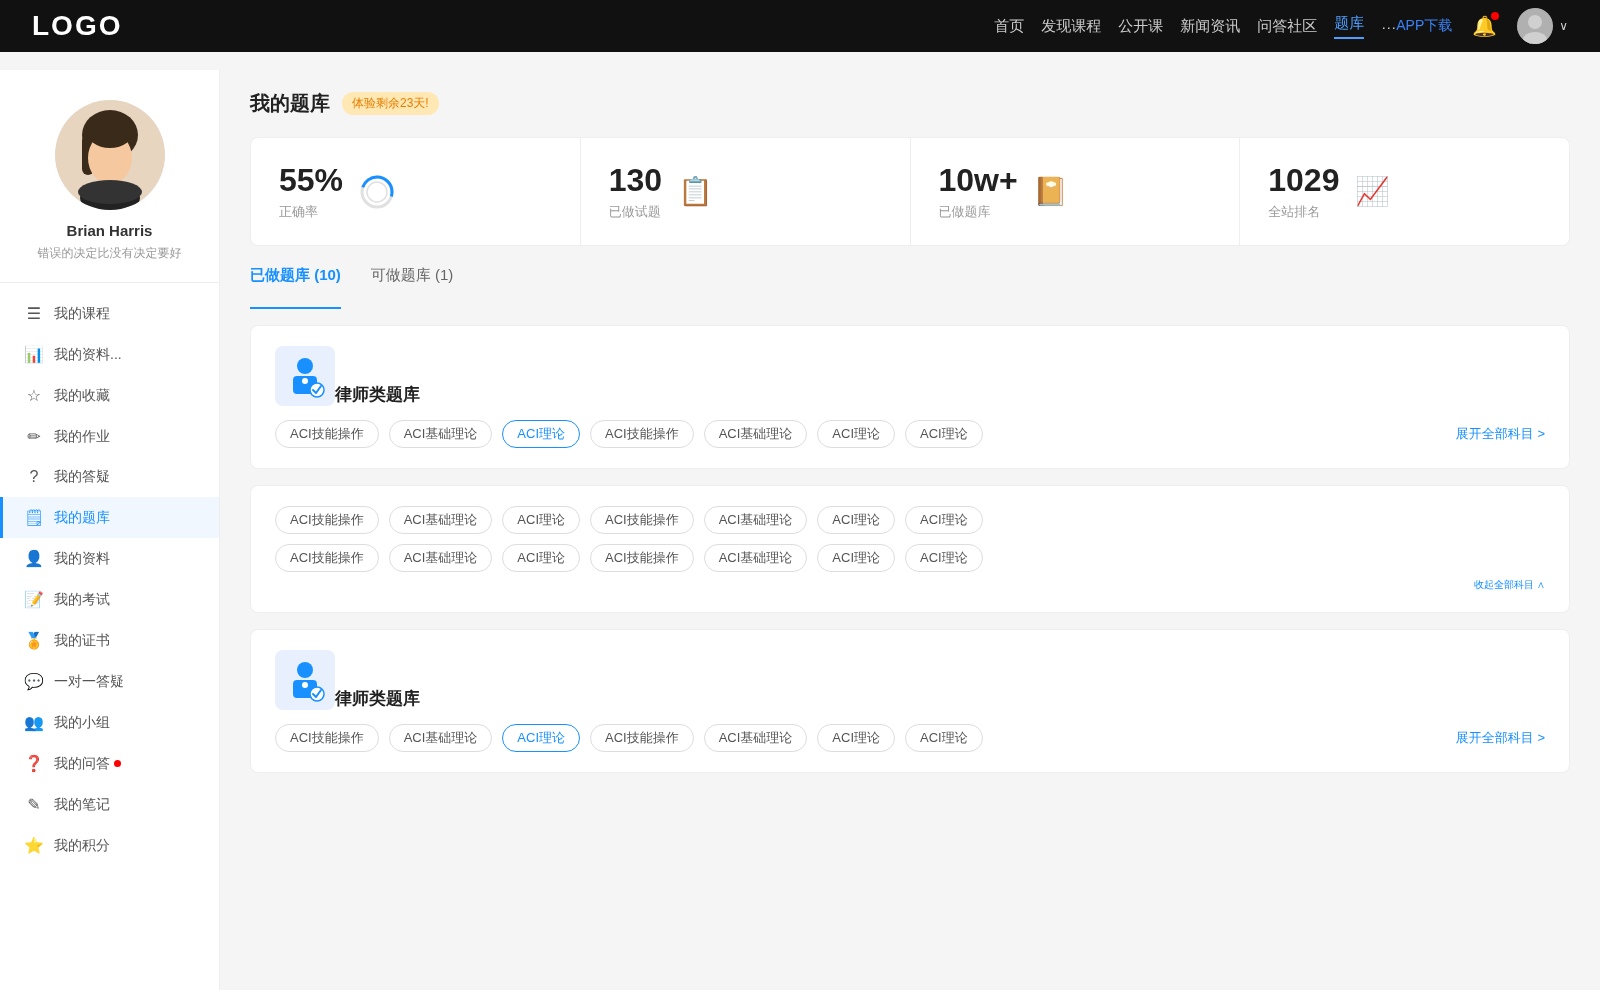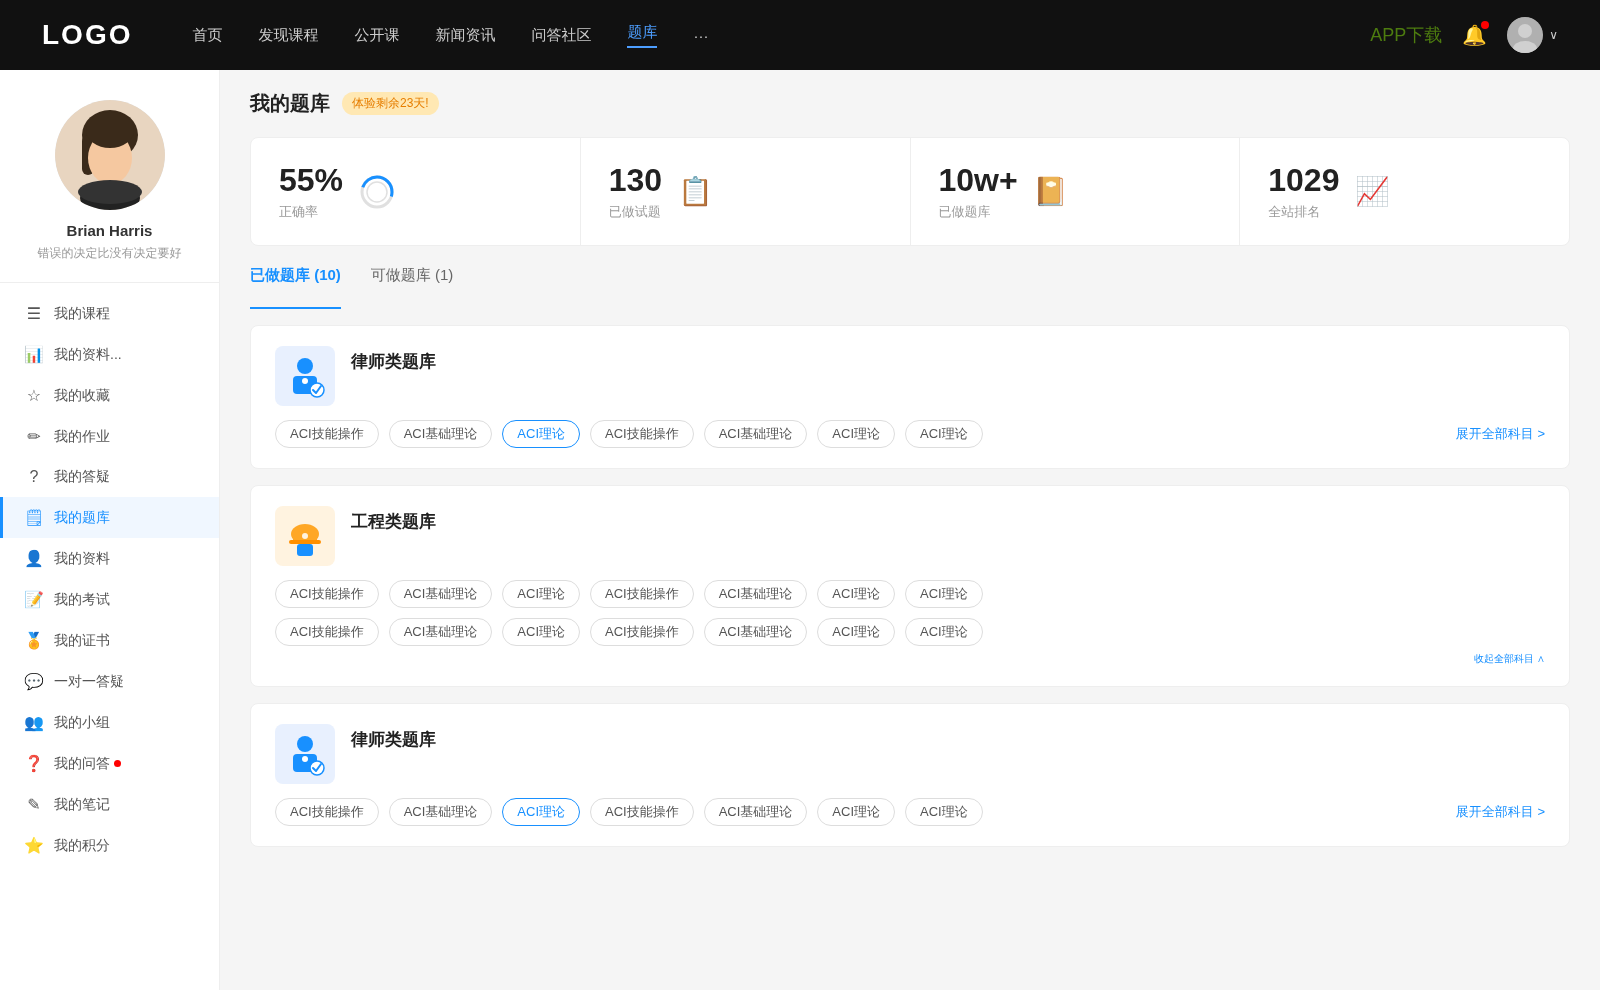--- a/index.html
+++ b/index.html
@@ -1,60 +1,61 @@
 <!DOCTYPE html>
 <html><head>
   <meta charset="utf-8">
   <style>
     * { box-sizing: border-box; margin: 0; padding: 0; }
     body { font-family: "PingFang SC", "Microsoft YaHei", sans-serif; background: #f5f5f5; color: #333; }
 
     
     .navbar {
       background: #111;
-      height: 70px;
-      display: flex;
-      align-items: center;
-      padding: 0 42px;
+      height: 52px;
+      display: flex;
+      align-items: center;
+      padding: 0 32px;
       position: fixed;
       top: 0; left: 0; right: 0;
       z-index: 100;
     }
     .navbar-logo {
       color: white;
       font-size: 28px;
       font-weight: bold;
       letter-spacing: 2px;
       margin-right: 60px;
     }
     .navbar-nav {
       display: flex;
       align-items: center;
-      gap: 36px;
+      gap: 17px;
       flex: 1;
+      justify-content: flex-end;
     }
     .nav-item {
       color: #ccc;
       font-size: 15px;
       cursor: pointer;
     }
     .nav-item.active {
       color: #4d9eff;
       border-bottom: 2px solid #4d9eff;
       padding-bottom: 4px;
     }
     .navbar-right {
       display: flex;
       align-items: center;
       gap: 20px;
       color: white;
     }
     .app-download {
-      color: #4d7c0f;
-      font-size: 18px;
+      color: #3b82f6;
+      font-size: 14px;
       cursor: pointer;
     }
     .bell-icon {
       font-size: 20px;
       cursor: pointer;
       position: relative;
     }
     .bell-dot {
       width: 8px; height: 8px;
       background: red;
@@ -248,22 +249,21 @@
     
     .bank-card {
       background: white;
       border-radius: 8px;
       margin-bottom: 16px;
       padding: 20px 24px;
       border: 1px solid #eee;
     }
     .bank-card-header {
       display: flex;
-      align-items: flex-start;
-      gap: 16px;
+      align-items: flex-end;
       margin-bottom: 14px;
     }
     .bank-icon {
       width: 60px; height: 60px;
       background: #e8f0fe;
       border-radius: 8px;
       display: flex;
       align-items: center;
       justify-content: center;
       flex-shrink: 0;
@@ -518,36 +518,20 @@
         <span class="tag selected">ACI理论</span>
         <span class="tag">ACI技能操作</span>
         <span class="tag">ACI基础理论</span>
         <span class="tag">ACI理论</span>
         <span class="tag">ACI理论</span>
         <span class="expand-link">展开全部科目 &gt;</span>
       </div>
     </div>
 
     <div class="bank-card">
-      <div class="bank-card-header">
-        <div class="bank-icon" style="background:#fff3e0;">
-          <svg width="44" height="44" viewBox="0 0 44 44" xmlns="http://www.w3.org/2000/svg">
-
-            <ellipse cx="22" cy="20" rx="14" ry="10" fill="#ffa726"></ellipse>
-            <rect x="10" y="20" width="24" height="8" rx="2" fill="#ffa726"></rect>
-            <rect x="6" y="26" width="32" height="4" rx="2" fill="#ff8f00"></rect>
-
-            <rect x="14" y="30" width="16" height="12" rx="3" fill="#1890ff"></rect>
-            <circle cx="22" cy="22" r="3" fill="#fff3e0"></circle>
-          </svg>
-        </div>
-        <div>
-          <div class="bank-title">工程类题库</div>
-        </div>
-      </div>
       <div class="tags-row">
         <span class="tag">ACI技能操作</span>
         <span class="tag">ACI基础理论</span>
         <span class="tag">ACI理论</span>
         <span class="tag">ACI技能操作</span>
         <span class="tag">ACI基础理论</span>
         <span class="tag">ACI理论</span>
         <span class="tag">ACI理论</span>
       </div>
       <div class="tags-row-2">

